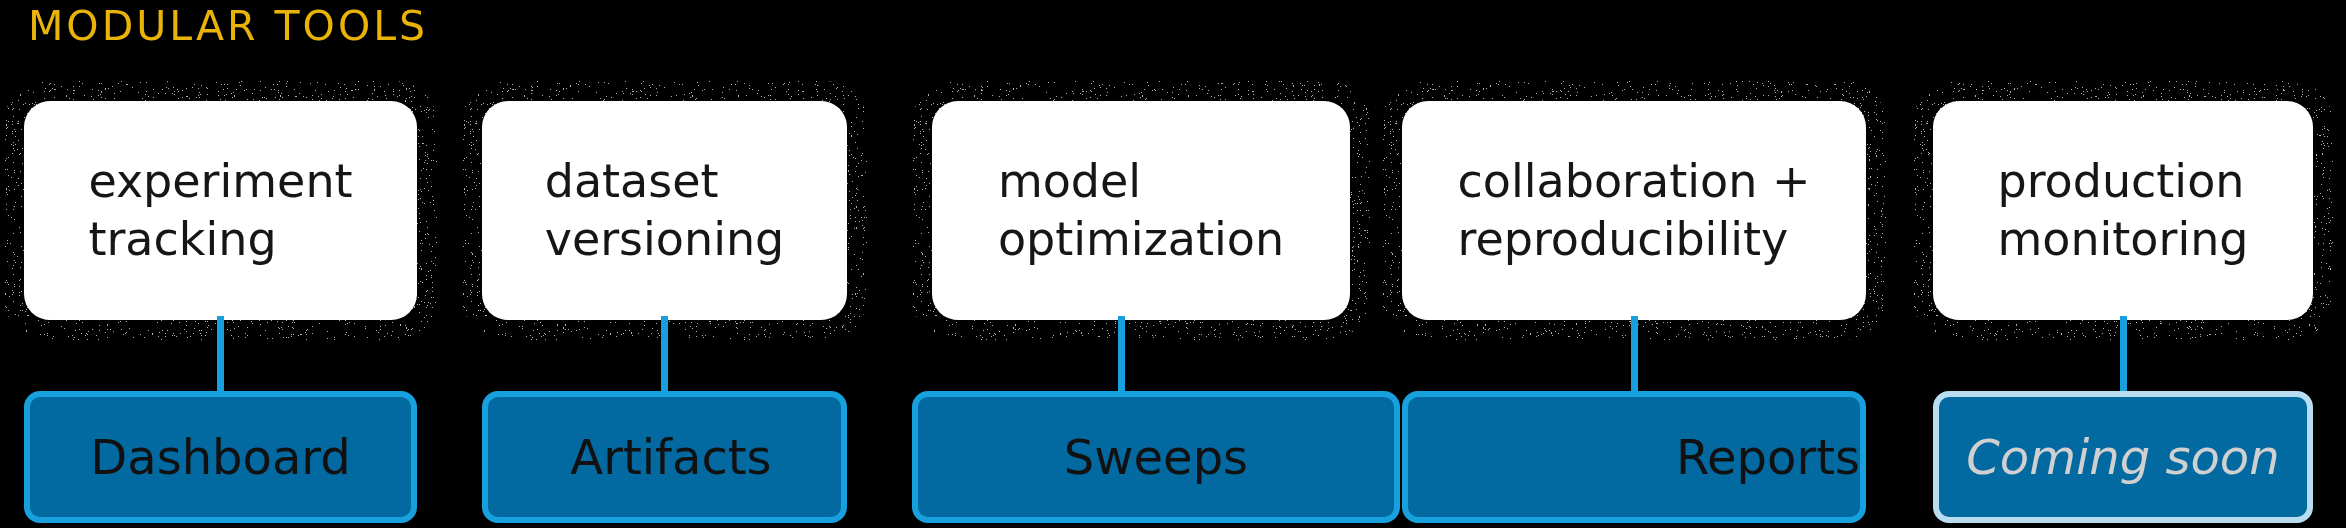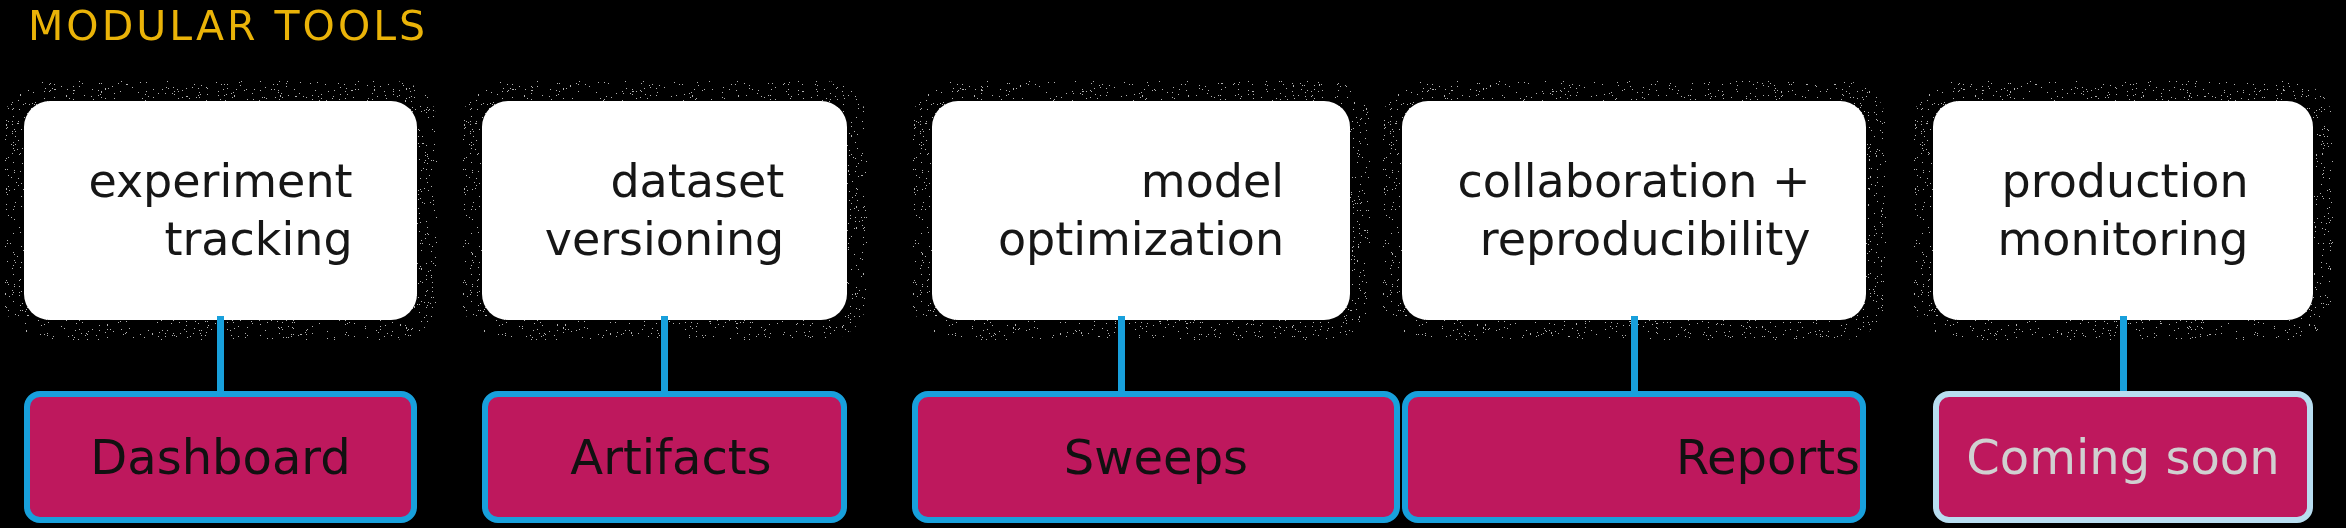--- a/index.html
+++ b/index.html
@@ -31,45 +31,45 @@
     border-radius: 26px;
     display: flex;
     align-items: center;
     justify-content: center;
     z-index: 2;
   }
   .tool-label {
     font-size: 46px;
     line-height: 1.26;
     color: #161616;
-    text-align: right;
+    text-align: left;
     white-space: pre-line;
   }
   .connector {
     position: absolute;
     top: 316px;
     width: 7px;
     height: 80px;
     background: #18a0dc;
     z-index: 3;
   }
   .product-card {
     position: absolute;
     top: 391px;
     height: 132px;
     box-sizing: border-box;
-    background: #be185d;
+    background: #0369a1;
     border: 6px solid #18a0dc;
     border-radius: 16px;
     display: flex;
     align-items: center;
     justify-content: center;
     z-index: 4;
   }
-  .product-card.disabled { border-color: #b8ddf0; }
+  .product-card.disabled { border-color: #b8ddf0; font-style: italic; }
   .product-label { font-size: 48px; color: #111111; text-align: center; }
   .product-card.disabled .product-label { color: #d0d0d0; }
   .svg-defs { position: absolute; width: 0; height: 0; }
 </style>
 </head>
 <body>
 
 <svg class="svg-defs" aria-hidden="true">
   <defs>
     <filter id="speckle" x="0" y="0" width="100%" height="100%">

